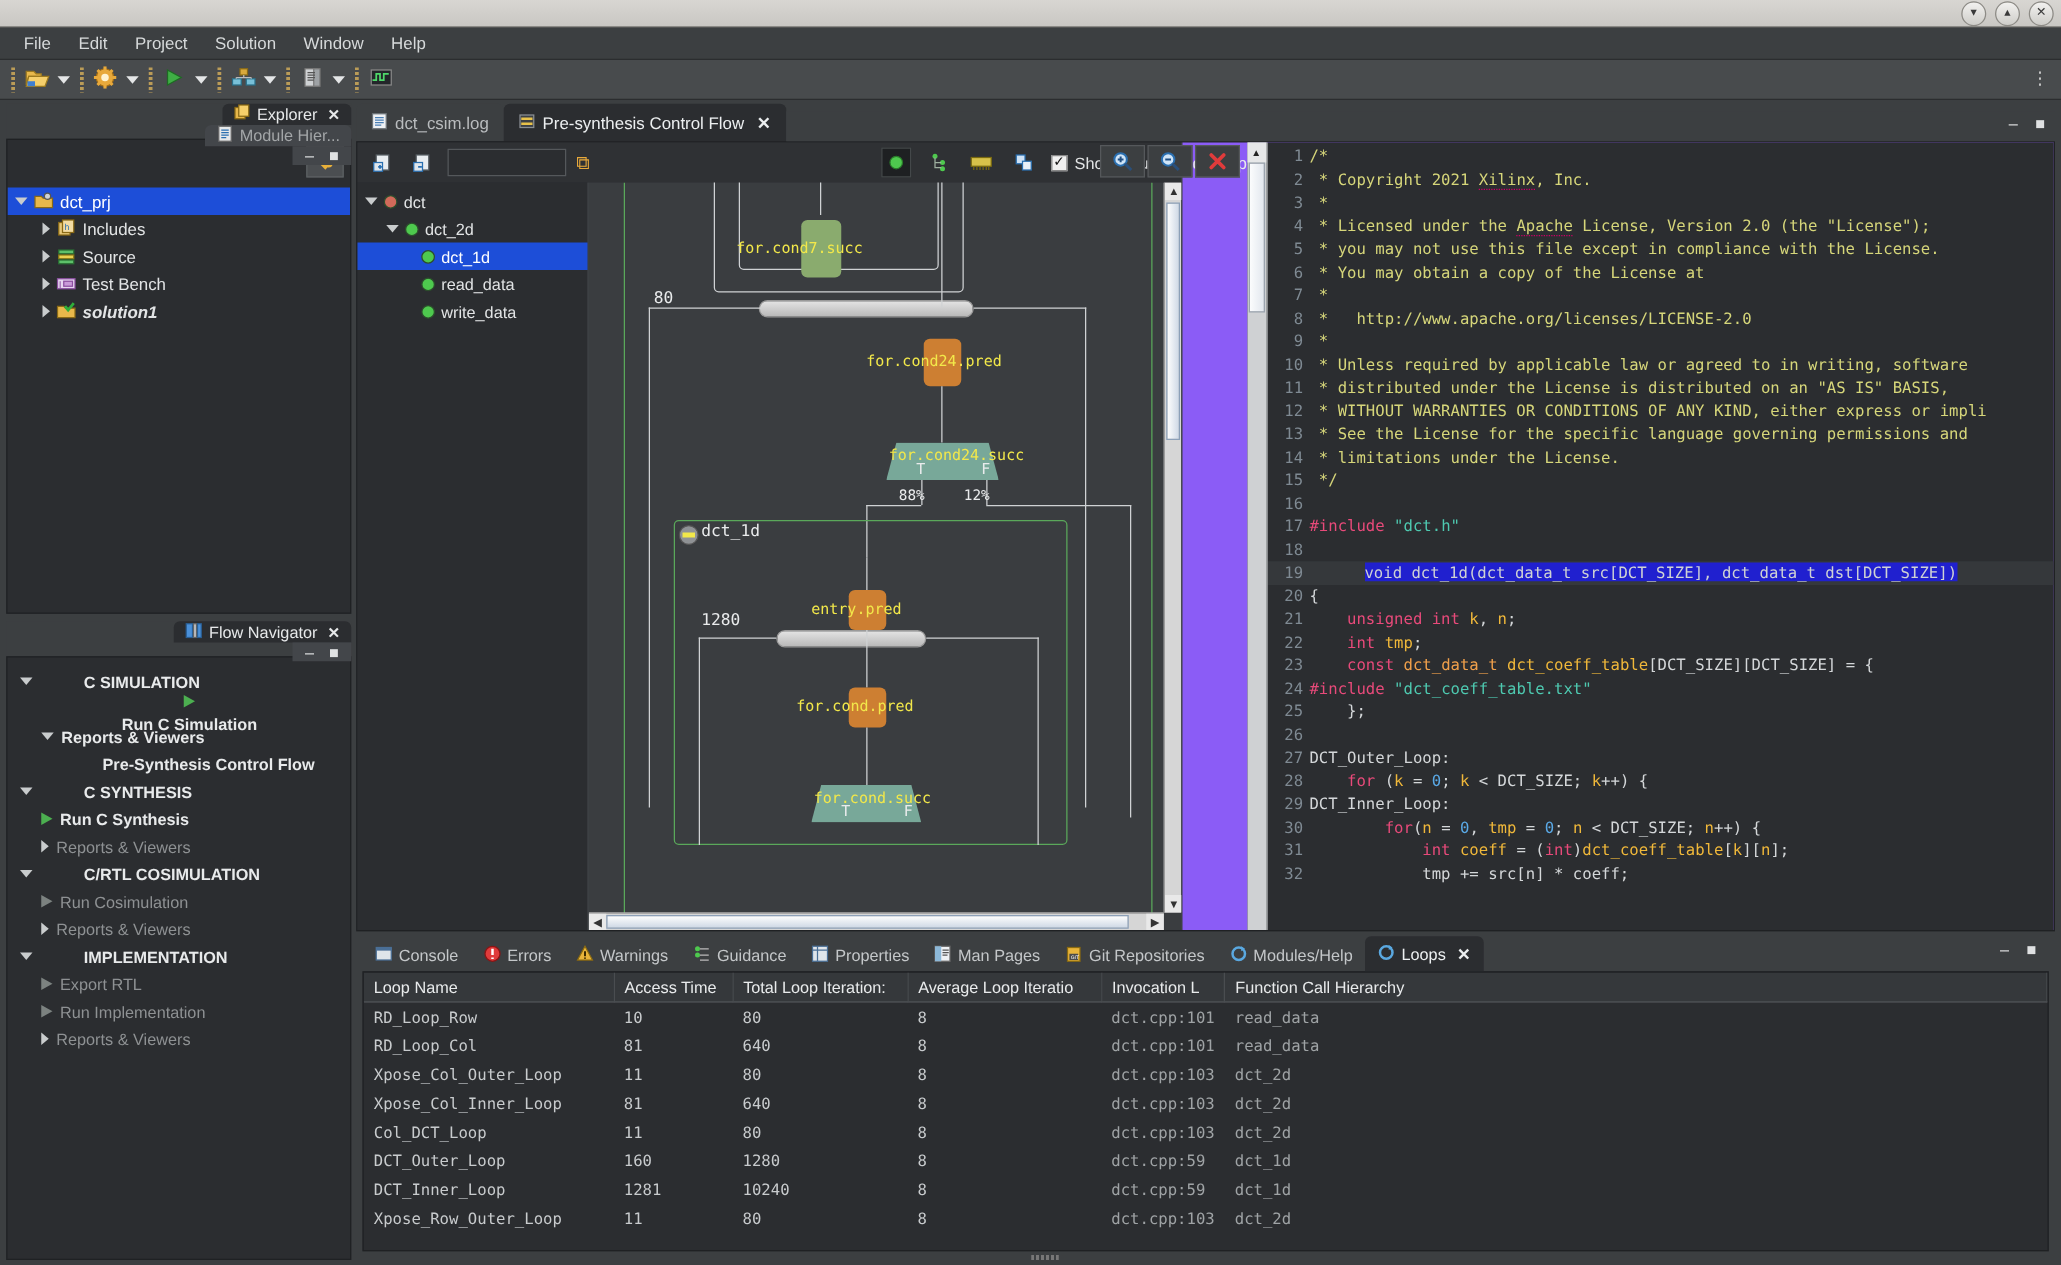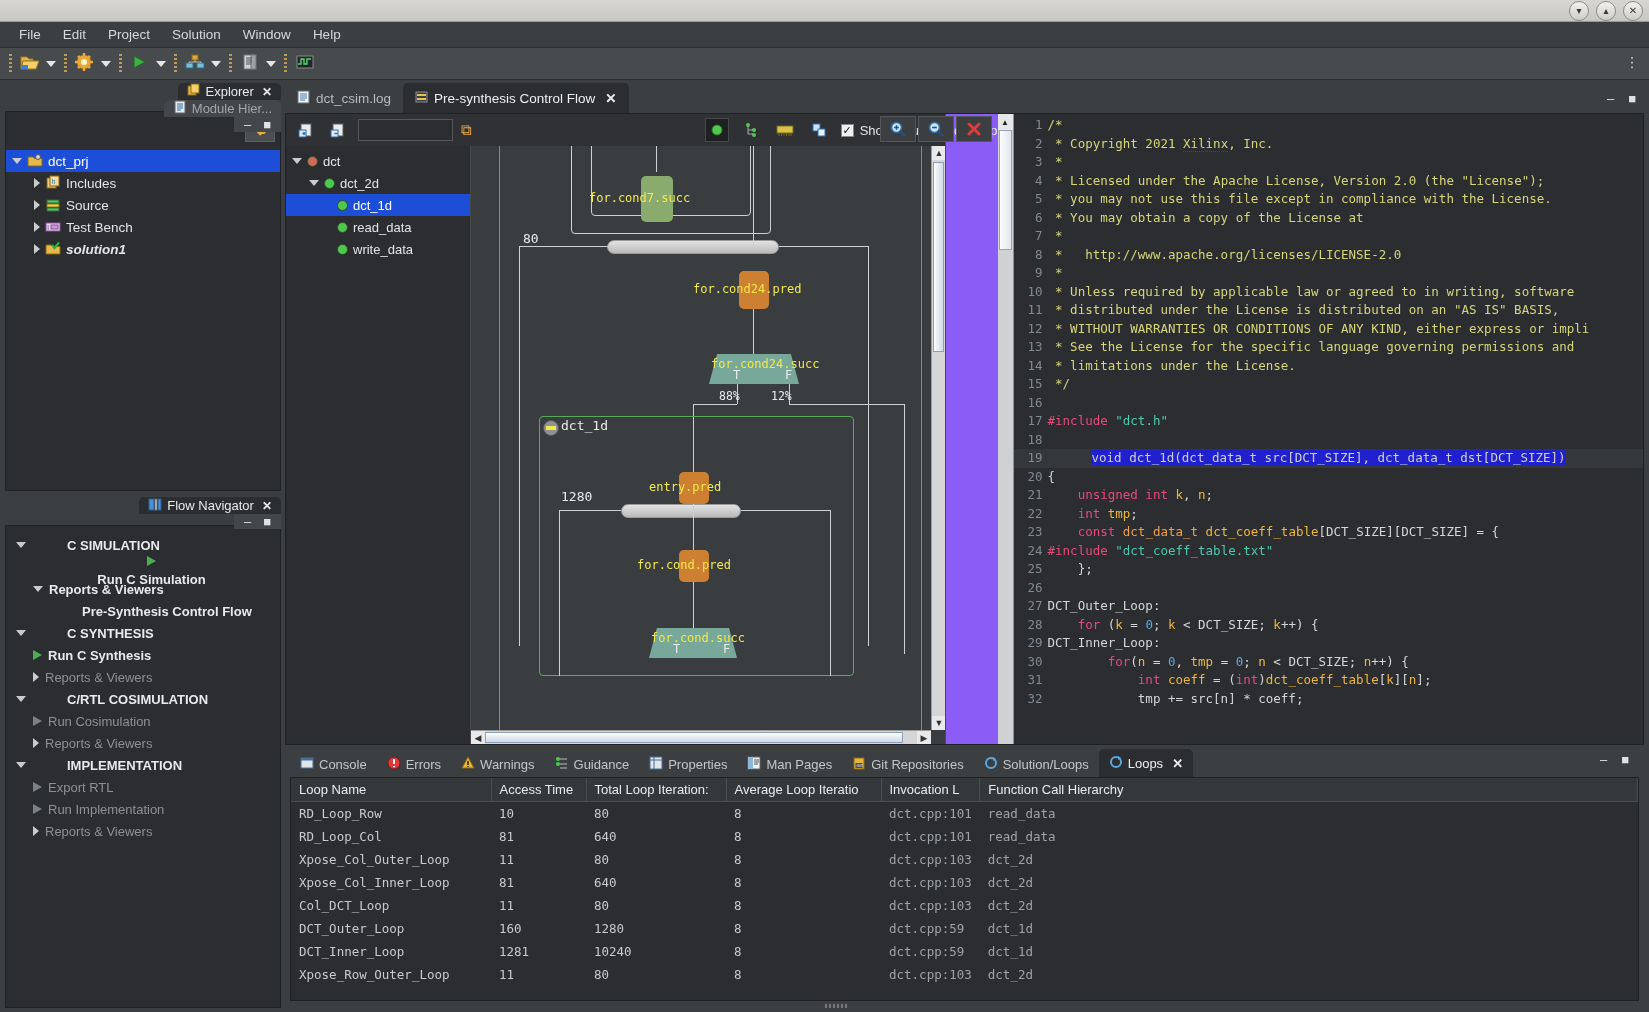--- a/index.html
+++ b/index.html
@@ -765,21 +765,21 @@
                 <rect x="3.5" y="7" width="7" height="5" fill="#4a4a4a"></rect>
                 <text x="4.5" y="11" font-size="4" fill="#fff">GIT</text>
               </svg></span>
             <span>Git Repositories</span>
           </div>
           <div class="btab">
             <span><svg width="14" height="14" viewBox="0 0 14 14">
                 <circle cx="7" cy="7" r="5" fill="none" stroke="#5aa8e0" stroke-width="2"></circle>
                 <path d="M9 1l3 2-3 2z" fill="#5aa8e0"></path>
               </svg></span>
-            <span>Solution/Loops</span>
+            <span>Modules/Help</span>
           </div>
           <div class="btab active">
             <span><svg width="14" height="14" viewBox="0 0 14 14">
                 <circle cx="7" cy="7" r="5" fill="none" stroke="#5aa8e0" stroke-width="2"></circle>
                 <path d="M9 1l3 2-3 2z" fill="#5aa8e0"></path>
               </svg></span>
             <span>Loops</span>
             <span style="font-weight:bold;margin-left:4px;">✕</span>
           </div>
         </div>

